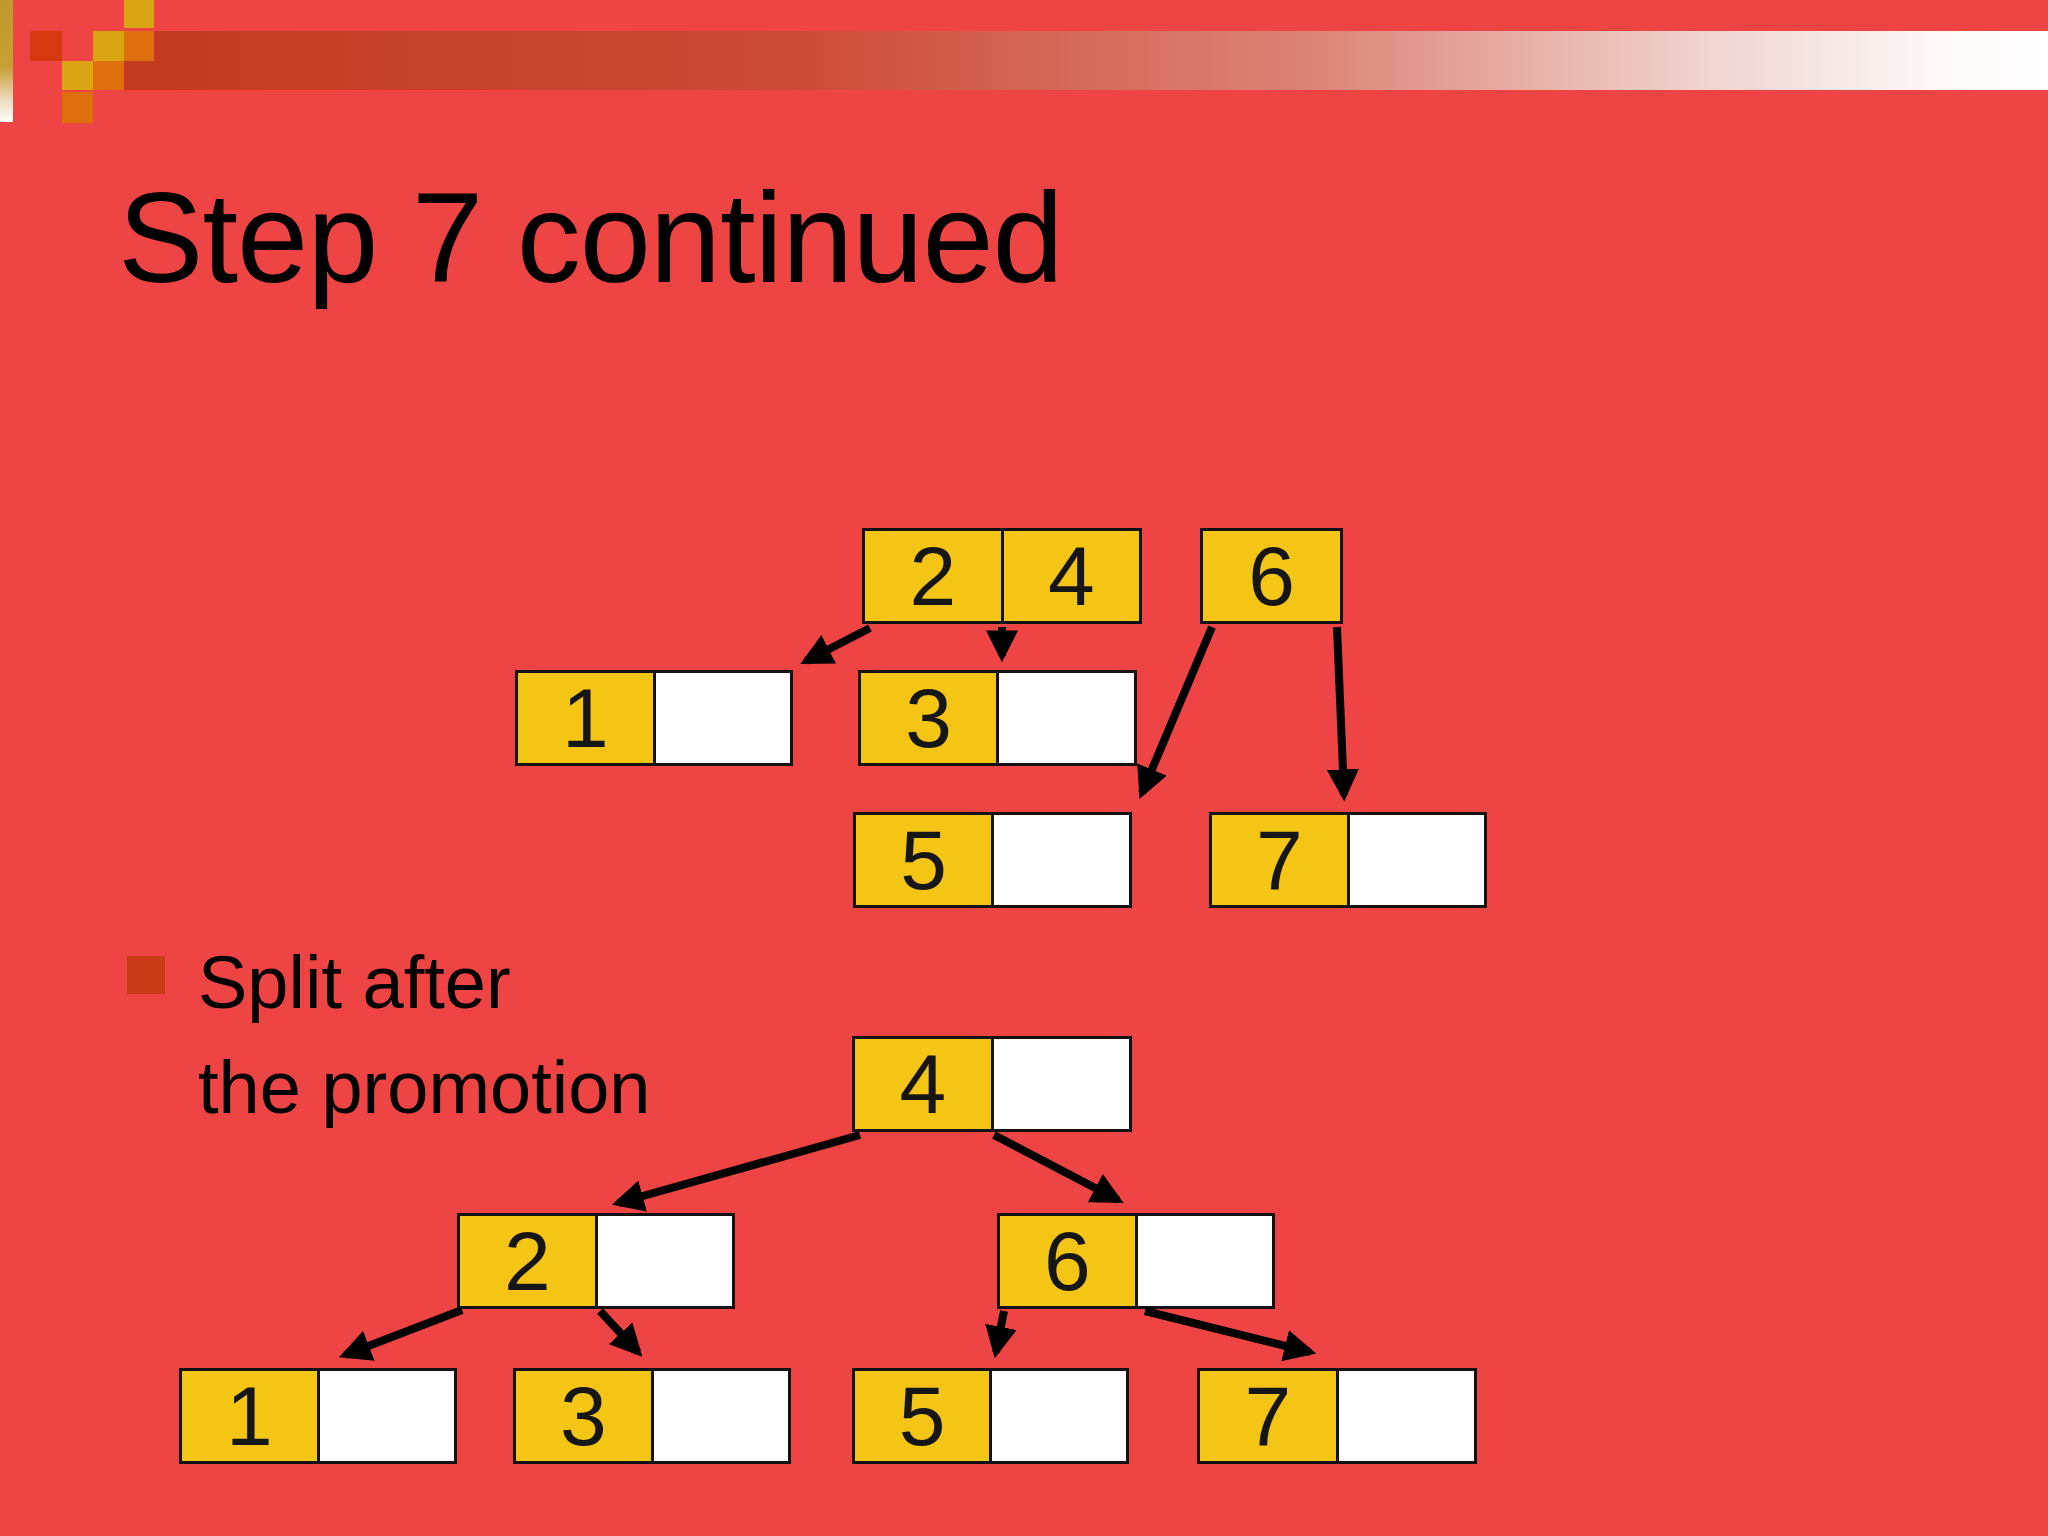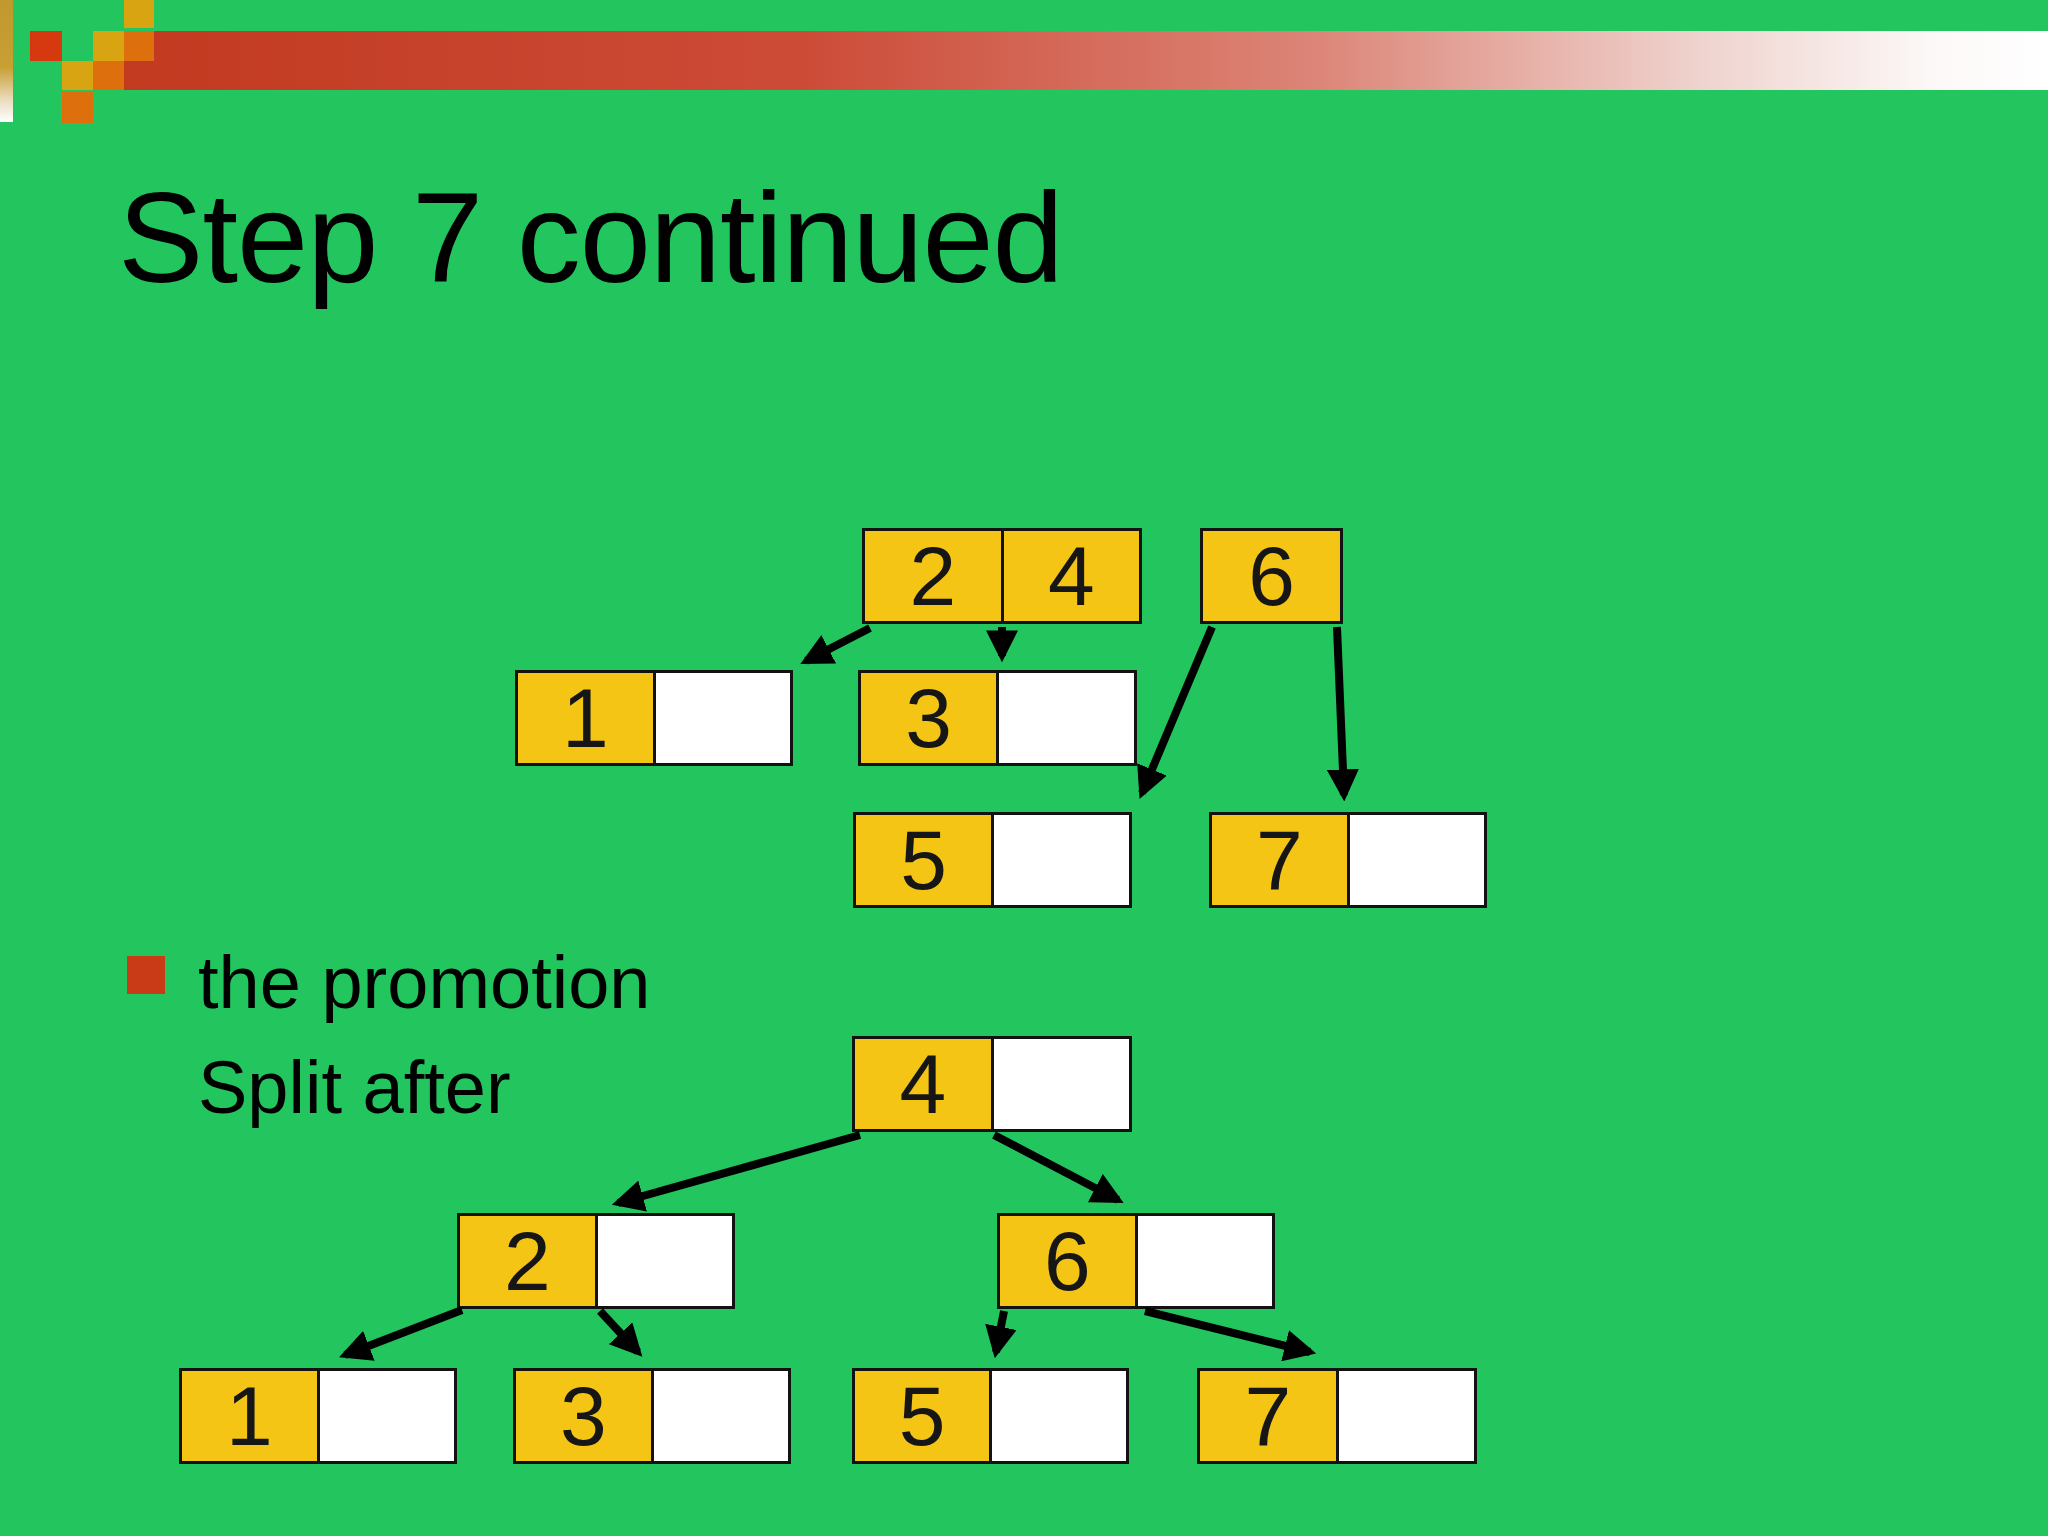--- a/index.html
+++ b/index.html
@@ -1,18 +1,18 @@
 <!DOCTYPE html>
 <html><head>
 <meta charset="utf-8">
 <style>
   html,body{margin:0;padding:0;background:#ffffff;}
   .slide{
     position:relative;width:2048px;height:1536px;overflow:hidden;
-    background:#22c55e;font-family:"Liberation Sans",sans-serif;color:#000;
+    background:#ef4444;font-family:"Liberation Sans",sans-serif;color:#000;
   }
   
   .deco-strip{
     position:absolute;left:0;top:0;width:13px;height:122px;
     background:linear-gradient(180deg,#c2992e 0%,#c89f33 55%,#eadcbe 82%,#ffffff 100%);
   }
   .deco-bar{
     position:absolute;left:124px;top:31px;width:1924px;height:59px;
     background:linear-gradient(90deg,#c23a20 0%,#cc4b37 35%,#dc8578 62%,#efd3ce 82%,#fcf8f7 94%,#ffffff 100%);
   }
@@ -50,22 +50,22 @@
   <div class="sq" style="left:93px;top:31px;width:31px;height:30px;background:#d8a411;"></div>
   <div class="sq" style="left:124px;top:31px;width:30px;height:30px;background:#de6f0d;"></div>
   <div class="sq" style="left:62px;top:61px;width:31px;height:29px;background:#d8a411;"></div>
   <div class="sq" style="left:93px;top:61px;width:31px;height:29px;background:#de6f0d;"></div>
   <div class="sq" style="left:62px;top:92px;width:31px;height:31px;background:#de6f0d;"></div>
 
   <h1 class="title">Step 7 continued</h1>
 
   <div class="bullet-marker"></div>
   <div class="bullet-text">
+    <div>Split after</div>
     <div>the promotion</div>
-    <div>Split after</div>
   </div>
 
   <div class="node" style="left:862px;top:528px;width:280px;">
     <div class="cell y">2</div>
     <div class="cell y">4</div>
   </div>
   <div class="node" style="left:1200px;top:528px;width:143px;">
     <div class="cell y">6</div>
   </div>
   <div class="node" style="left:515px;top:670px;width:278px;">

